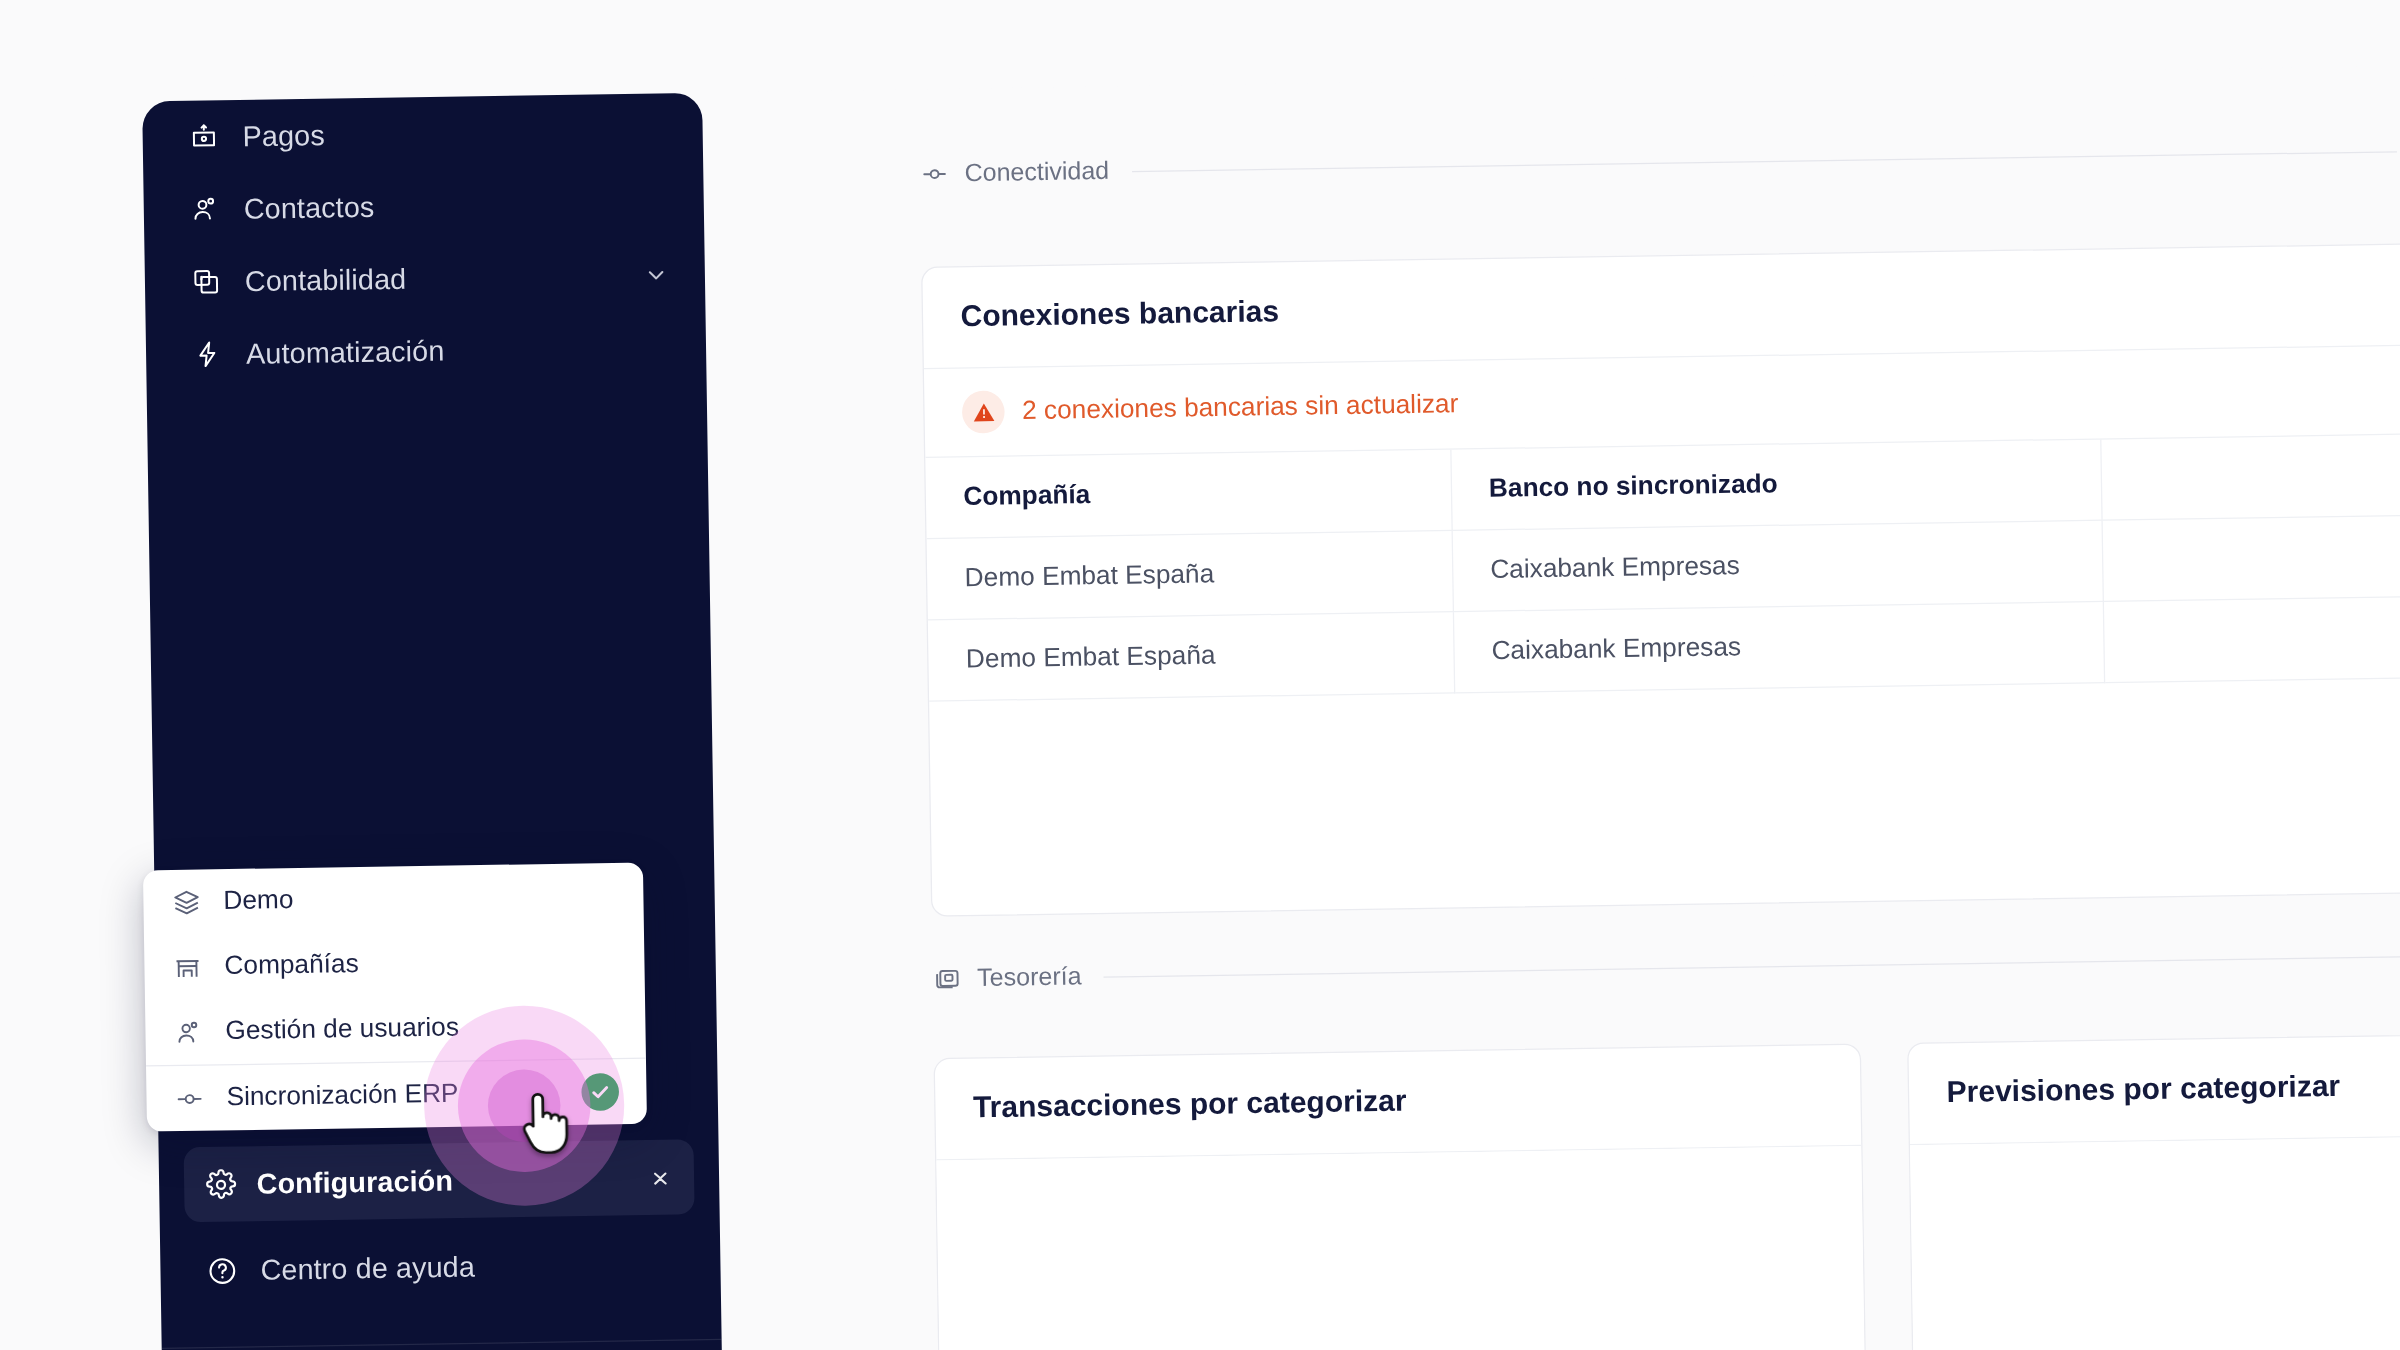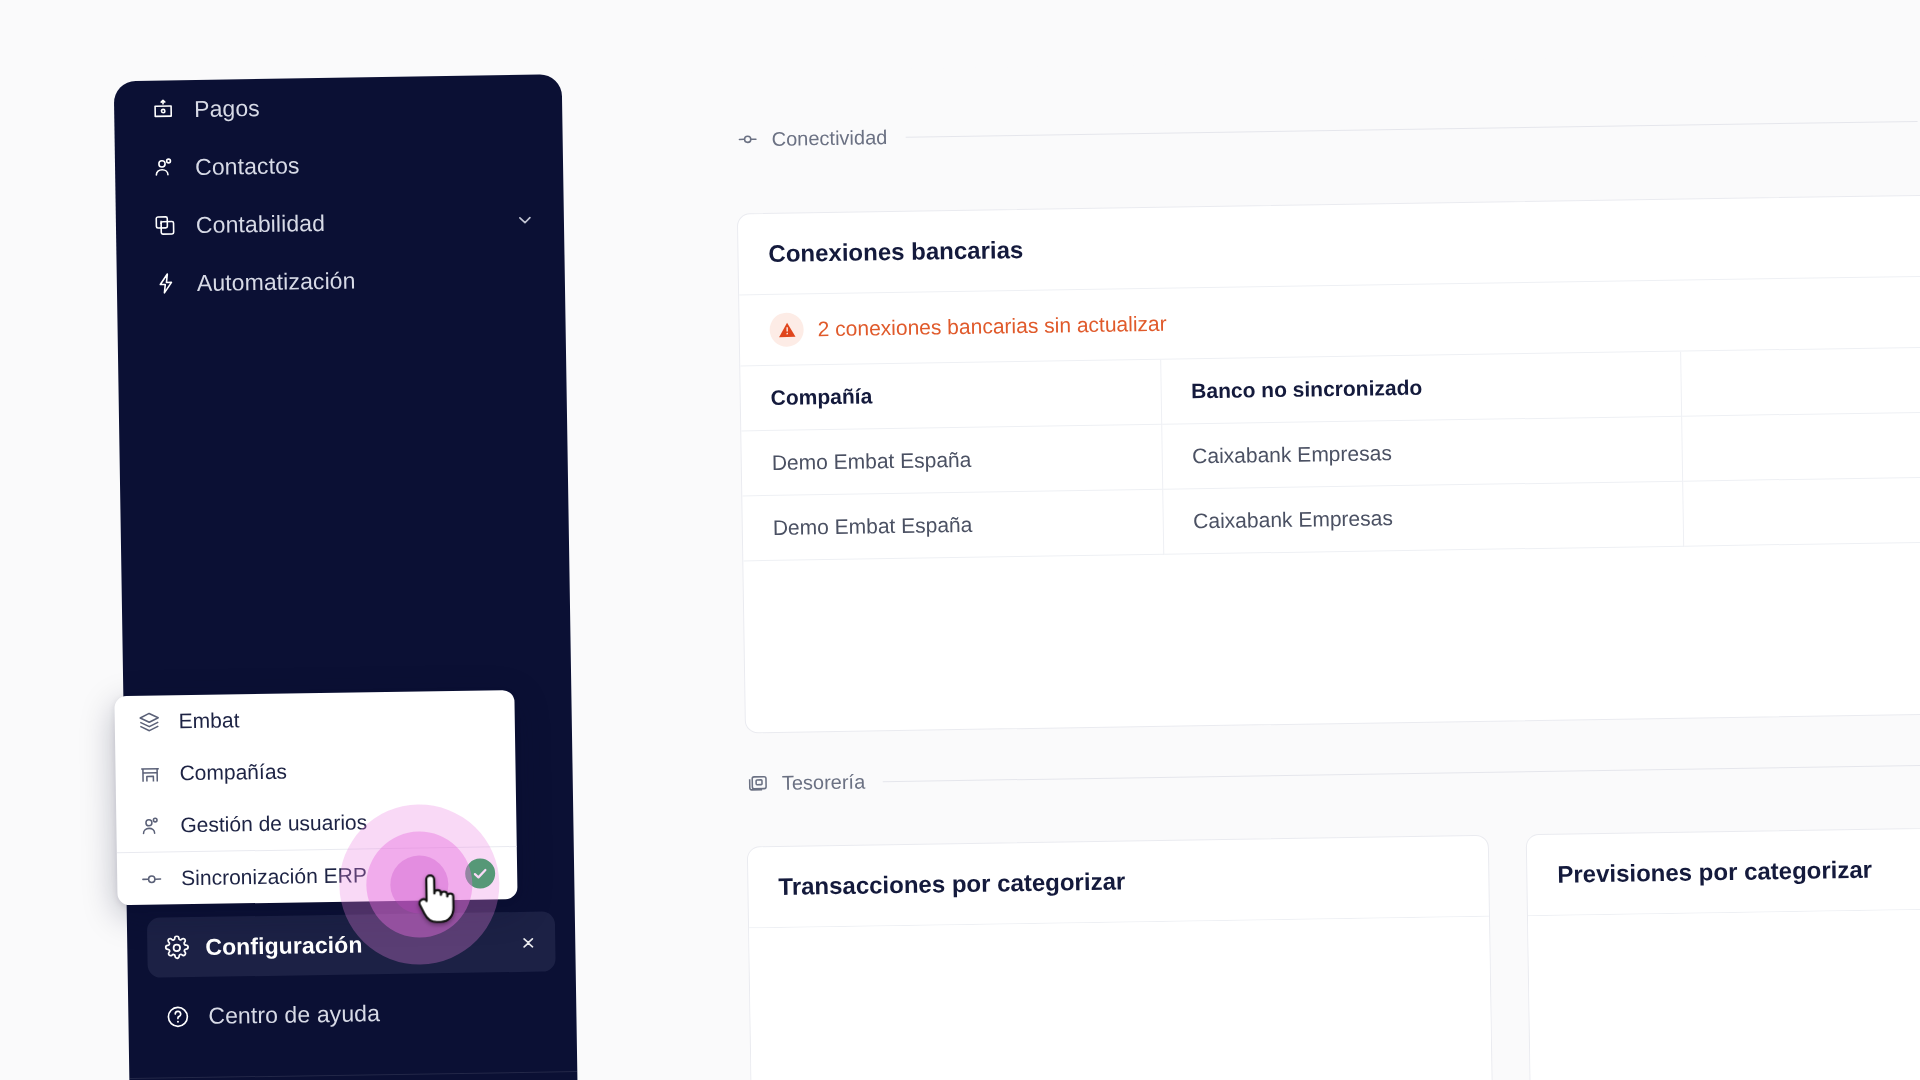--- a/index.html
+++ b/index.html
@@ -417,21 +417,21 @@
       <div id="popup">
 
         <div class="pop-item">
           <span class="ic">
             <svg width="23" height="23" viewBox="0 0 24 24" fill="none" stroke="currentColor" stroke-width="1.6" stroke-linejoin="round">
               <path d="M12 2.8 21.4 7.4 12 12 2.6 7.4z"></path>
               <path d="M2.6 12 12 16.6 21.4 12"></path>
               <path d="M2.6 16.2 12 20.8l9.4-4.6"></path>
             </svg>
           </span>
-          <span>Embat</span>
+          <span>Demo</span>
         </div>
 
         <div class="pop-item">
           <span class="ic">
             <svg width="23" height="23" viewBox="0 0 24 24" fill="none" stroke="currentColor" stroke-width="1.6" stroke-linejoin="round">
               <path d="M2.8 6.4h18.4"></path>
               <path d="M4.6 6.4v13.2M19.4 6.4v13.2"></path>
               <path d="M8.6 19.6v-5.4h6.8v5.4"></path>
               <path d="M4.6 10.6h14.8"></path>
             </svg>

